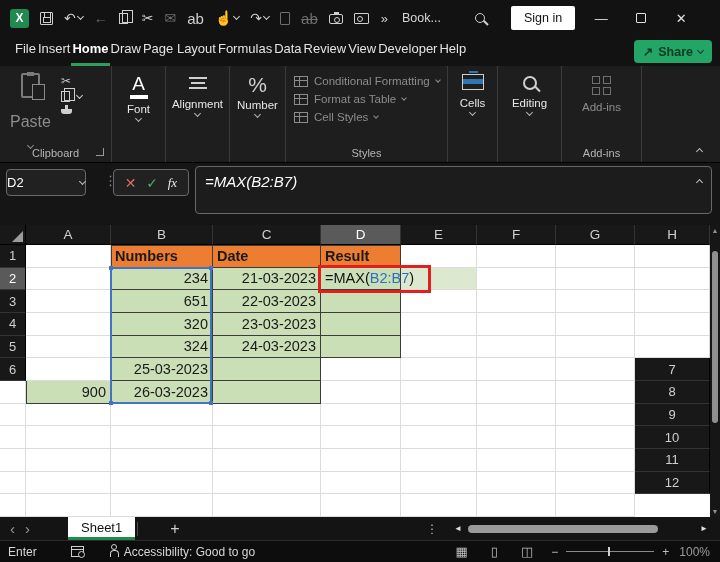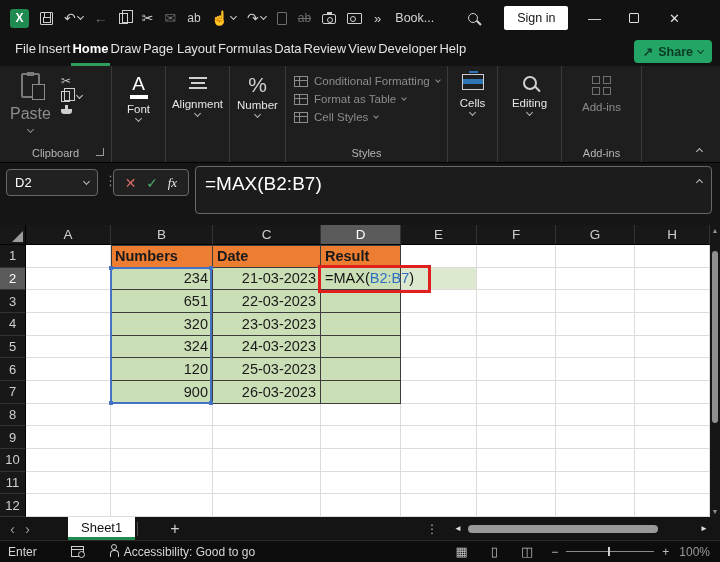--- a/index.html
+++ b/index.html
@@ -5,21 +5,21 @@
   * { margin:0; padding:0; box-sizing:border-box; font-family:"Liberation Sans", sans-serif; }
   html,body { background:#000; }
   #app { position:relative; width:720px; height:562px; background:#1e1e1e; overflow:hidden; }
 
   
   .titlebar { position:absolute; top:0; left:0; width:720px; height:36px; background:#121212;
     display:flex; align-items:center; padding:0 10px; }
   .qat { display:flex; align-items:center; gap:11px; }
   .qat-item { display:flex; align-items:center; gap:2px; color:#cfcfcf; font-size:14px; line-height:1; }
   .qat-item.dim { color:#6e6e6e; }
-  .qat-item .txt { font-size:12px; }
+  .qat-item .txt { font-size:15px; }
   .strike { text-decoration:line-through; }
   .excel-logo { width:19px; height:19px; background:#1f8b51; border-radius:3px; color:#fff;
     font-weight:700; font-size:12px; display:flex; align-items:center; justify-content:center; }
   .chv { width:5px; height:5px; border-right:1.4px solid currentColor; border-bottom:1.4px solid currentColor;
     display:inline-block; transform:rotate(45deg); margin-top:-3px; }
   .chv-up { transform:rotate(225deg); margin-top:3px; }
   .overflow-glyph { color:#cfcfcf; font-size:13px; margin-left:12px; }
   .book-name { color:#d6d6d6; font-size:12.5px; margin-left:14px; }
   .ic-search { width:10px; height:10px; border:1.6px solid #d0d0d0; border-radius:50%; position:relative; margin-left:34px; }
   .ic-search::after { content:''; position:absolute; width:6px; height:1.6px; background:#d0d0d0;
@@ -56,21 +56,21 @@
   .ribbon { position:absolute; top:66px; left:0; width:720px; height:97px; background:#1e1e1e;
     border-bottom:1px solid #000; display:flex; }
   .rgroup { position:relative; border-right:1px solid #3a3a3a; display:flex; flex-direction:column; }
   .rg-label { position:absolute; bottom:3px; left:0; right:0; text-align:center; font-size:11px; color:#b5b5b5; }
   .bigbtn { flex:1; display:flex; flex-direction:column; align-items:center; justify-content:flex-start; padding-top:8px; gap:4px; }
   .bigbtn .blabel { font-size:11.5px; color:#e6e6e6;text-align:center; }
   .bigbtn .chv { border-color:#b5b5b5; }
   .dim-t { color:#8c8c8c !important; }
   .g-clip { width:112px; }
   .clip-body { display:flex; padding:7px 6px 0 10px; gap:10px; flex:1; }
-  .paste-col { display:flex; flex-direction:column; align-items:center; gap:7px; }
+  .paste-col { display:flex; flex-direction:column; align-items:center; gap:15px; }
   .ic-paste { width:19px; height:25px; border:2px solid #7b7b7b; border-radius:2px; position:relative; }
   .ic-paste::before { content:''; position:absolute; top:-3px; left:4px; width:7px; height:4px; background:#7b7b7b; }
   .ic-paste::after { content:''; position:absolute; right:-7px; bottom:-4px; width:11px; height:14px;
     border:1.5px solid #8a8a8a; background:#1e1e1e; }
   .mini-col { display:flex; flex-direction:column; gap:3px; padding-top:1px; }
   .mini-row { display:flex; align-items:center; gap:4px; color:#cfcfcf; font-size:12px; }
   .ic-brush { width:11px; height:5px; background:#cfcfcf; border-radius:0 0 3px 3px; position:relative; margin-top:4px; }
   .ic-brush::before { content:''; position:absolute; top:-4px; left:4px; width:3px; height:4px; background:#cfcfcf; }
   .launcher { width:8px; height:8px; border-right:1.5px solid #9a9a9a; border-bottom:1.5px solid #9a9a9a; position:absolute; right:7px; bottom:6px; }
   .g-font { width:54px; } .g-align { width:64px; } .g-number { width:56px; }
@@ -93,32 +93,32 @@
   .ic-cells::after { content:''; position:absolute; left:6px; top:-4px; width:9px; height:2px; background:#2e75b6; }
   .ic-editsearch { width:14px; height:14px; border:2px solid #d0d0d0; border-radius:50%; position:relative; margin-top:2px; }
   .ic-editsearch::after { content:''; position:absolute; width:7px; height:2px; background:#d0d0d0; transform:rotate(45deg); right:-6px; bottom:-2px; }
   .ic-addins { display:grid; grid-template-columns:8px 8px; grid-template-rows:8px 8px; gap:3px; margin-top:2px; }
   .ic-addins span { border:1.5px solid #6f6f6f; }
   .rg-rest { flex:1; border-right:none; position:relative; }
   .ribbon-collapse { position:absolute; right:18px; bottom:8px; color:#bdbdbd; }
 
   
   .formularow { position:absolute; top:163px; left:0; width:720px; height:62px; background:#151515; }
-  .namebox { position:absolute; left:6px; top:6px; width:92px; height:27px; background:#212121;
-    border:1px solid #686868; border-radius:4px; display:flex; align-items:center; padding:0 8px;
+  .namebox { position:absolute; left:6px; top:6px; width:80px; height:27px; background:#212121;
+    border:1px solid #686868; border-radius:4px; display:flex; align-items:center; padding:0 0;
     color:#fff; font-size:13px; }
   .namebox .chv { margin-left:auto; border-color:#bdbdbd; }
   .fdots { position:absolute; left:104px; top:10px; color:#8a8a8a; font-size:13px; }
   .fxbox { position:absolute; left:113px; top:6px; width:76px; height:27px; background:#212121;
     border:1px solid #686868; border-radius:4px; display:flex; align-items:center; justify-content:space-around; padding:0 6px; }
   .fx-cancel { color:#d96a64; font-size:14px; }
   .fx-enter { color:#4fae67; font-size:14px; }
   .fx-fn { color:#e8e8e8; font-size:13px; font-family:"Liberation Serif", serif; font-style:italic; }
   .formulabox { position:absolute; left:195px; top:3px; width:517px; height:48px; background:#1c1c1c;
-    border:1px solid #686868; border-radius:4px; color:#fff; font-size:19px; padding:6px 20px 0 9px; }
+    border:1px solid #686868; border-radius:4px; color:#fff; font-size:15px; padding:6px 20px 0 9px;font-style:italic; }
   .formulabox .chv { position:absolute; right:9px; top:10px; border-color:#bdbdbd; }
 
   
   .gridwrap { position:absolute; top:225px; left:0; width:710px; height:292px; background:#fff; }
   .grid { width:710px; height:292px; display:grid; grid-template-rows:20px repeat(12, 1fr); position:relative; }
   .corner { background:#181818; border-right:1px solid #000; border-bottom:1px solid #000; position:relative; }
   .corner .tri { position:absolute; right:2px; bottom:2px; width:0; height:0;
     border-left:11px solid transparent; border-bottom:11px solid #9b9b9b; }
   .colhdr { background:#181818; color:#cfcfcf; font-size:13.5px; display:flex; align-items:center;
     justify-content:center; border-right:1px solid #333; border-bottom:1px solid #000; }
@@ -446,21 +446,20 @@
         <div class="c"></div>
         <div class="c green tbl num bl">324</div>
         <div class="c green tbl num">24-03-2023</div>
         <div class="c green tbl"></div>
         <div class="c"></div>
         <div class="c"></div>
         <div class="c"></div>
         <div class="c"></div>
         <div class="rowhdr">6</div>
         <div class="c"></div>
-        <div class="c green tbl num bl">120</div>
         <div class="c green tbl num">25-03-2023</div>
         <div class="c green tbl"></div>
         <div class="c"></div>
         <div class="c"></div>
         <div class="c"></div>
         <div class="c"></div>
         <div class="rowhdr">7</div>
         <div class="c"></div>
         <div class="c green tbl num bl">900</div>
         <div class="c green tbl num">26-03-2023</div>

